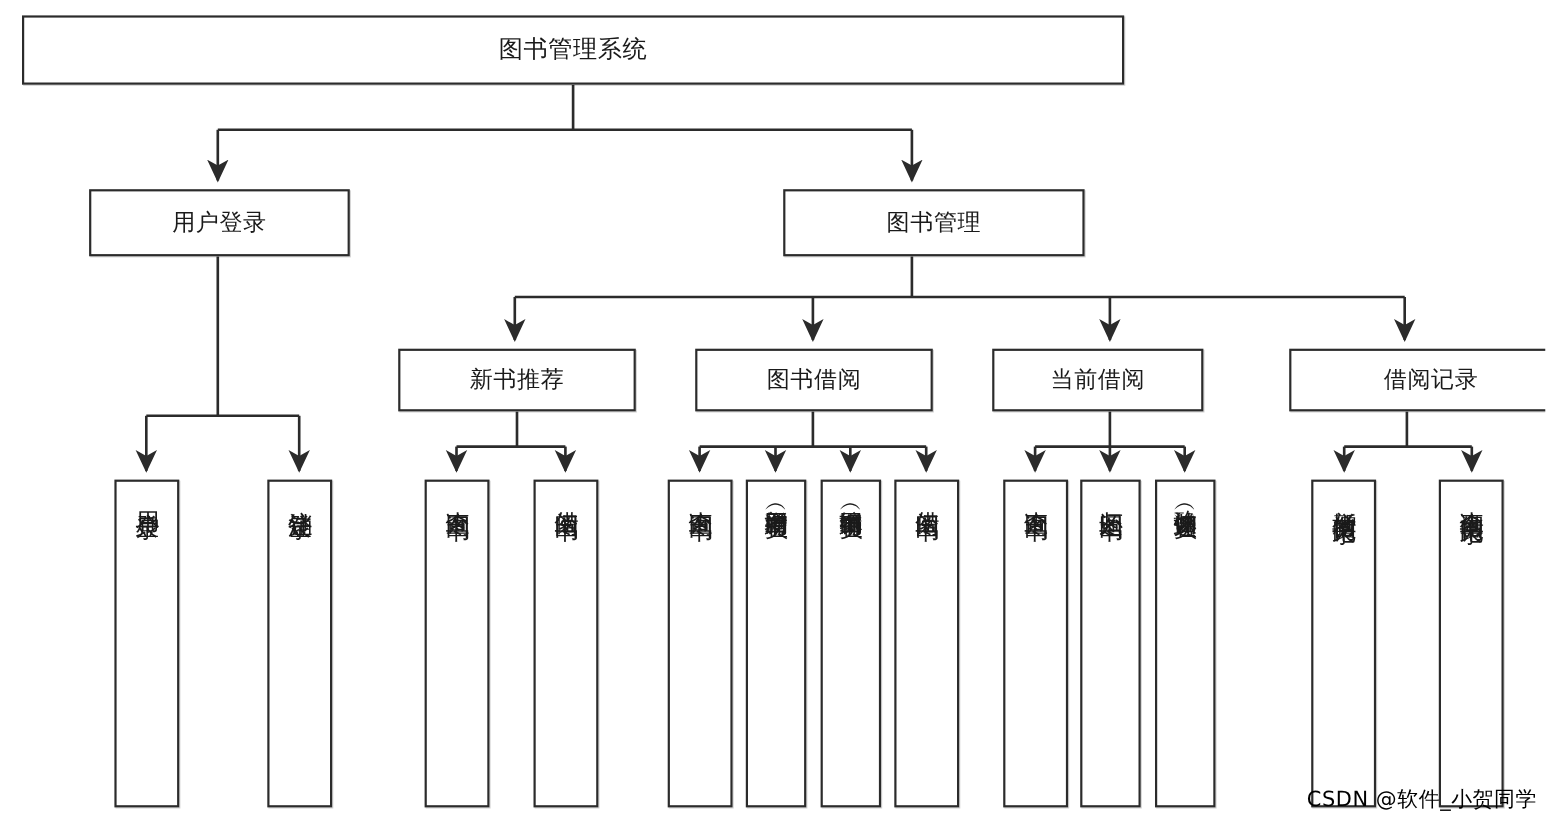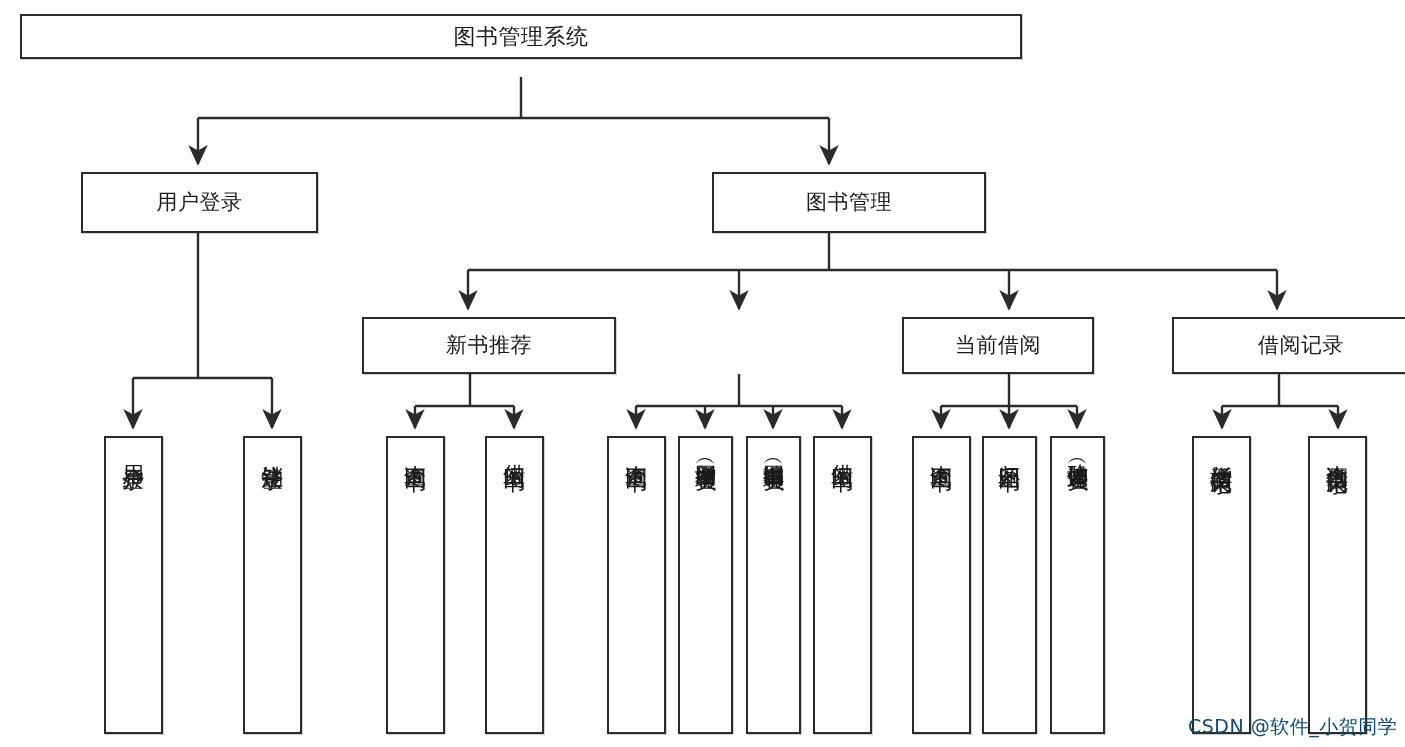--- a/index.html
+++ b/index.html
@@ -64,21 +64,21 @@
     white-space: nowrap;
   }
   .node.vert.long .label {
     font-size: 21px;
     letter-spacing: 1px;
   }
   .watermark {
     position: absolute;
     font-family: "DejaVu Sans", "Liberation Sans", sans-serif;
     font-size: 19px;
-    color: #0c4a6e;
+    color: #000000;
     white-space: nowrap;
     letter-spacing: 0.5px;
   }
 </style>
 </head>
 <body>
 
 <div id="canvas">
 
   <svg id="edges" viewBox="0 0 1405 747" width="1405" height="747" aria-hidden="true">
@@ -124,36 +124,39 @@
       <path d="M 1009 406 L 1009 428" marker-end="url(#arrow)"></path>
       <path d="M 1077 406 L 1077 428" marker-end="url(#arrow)"></path>
 
       <path d="M 1279 374 L 1279 406"></path>
       <path d="M 1222 406 L 1338 406"></path>
       <path d="M 1222 406 L 1222 428" marker-end="url(#arrow)"></path>
       <path d="M 1338 406 L 1338 428" marker-end="url(#arrow)"></path>
     </g>
   </svg>
 
-  <div class="node horiz root" style="left:20px; top:14px; width:1002px; height:45px;">
+  <div class="node horiz root" style="left:20px; top:14px; width:1002px; height:63px;">
     <span class="label">图书管理系统</span>
   </div>
 
   <div class="node horiz" style="left:81px; top:172px; width:237px; height:61px;">
     <span class="label">用户登录</span>
   </div>
 
   <div class="node horiz" style="left:712px; top:172px; width:274px; height:61px;">
     <span class="label">图书管理</span>
   </div>
 
-  <div class="node horiz" style="left:362px; top:317px; width:254px; height:57px;">
+  <div class="node horiz" style="left:362px; top:317px; width:216px; height:57px;">
     <span class="label">新书推荐</span>
   </div>
 
+  <div class="node horiz" style="left:632px; top:317px; width:216px; height:57px;">
+    <span class="label">图书借阅</span>
+  </div>
 
   <div class="node horiz" style="left:902px; top:317px; width:192px; height:57px;">
     <span class="label">当前借阅</span>
   </div>
 
   <div class="node horiz" style="left:1172px; top:317px; width:258px; height:57px;">
     <span class="label">借阅记录</span>
   </div>
 
   <div class="node vert" style="left:104px; top:436px; width:59px; height:298px;">

